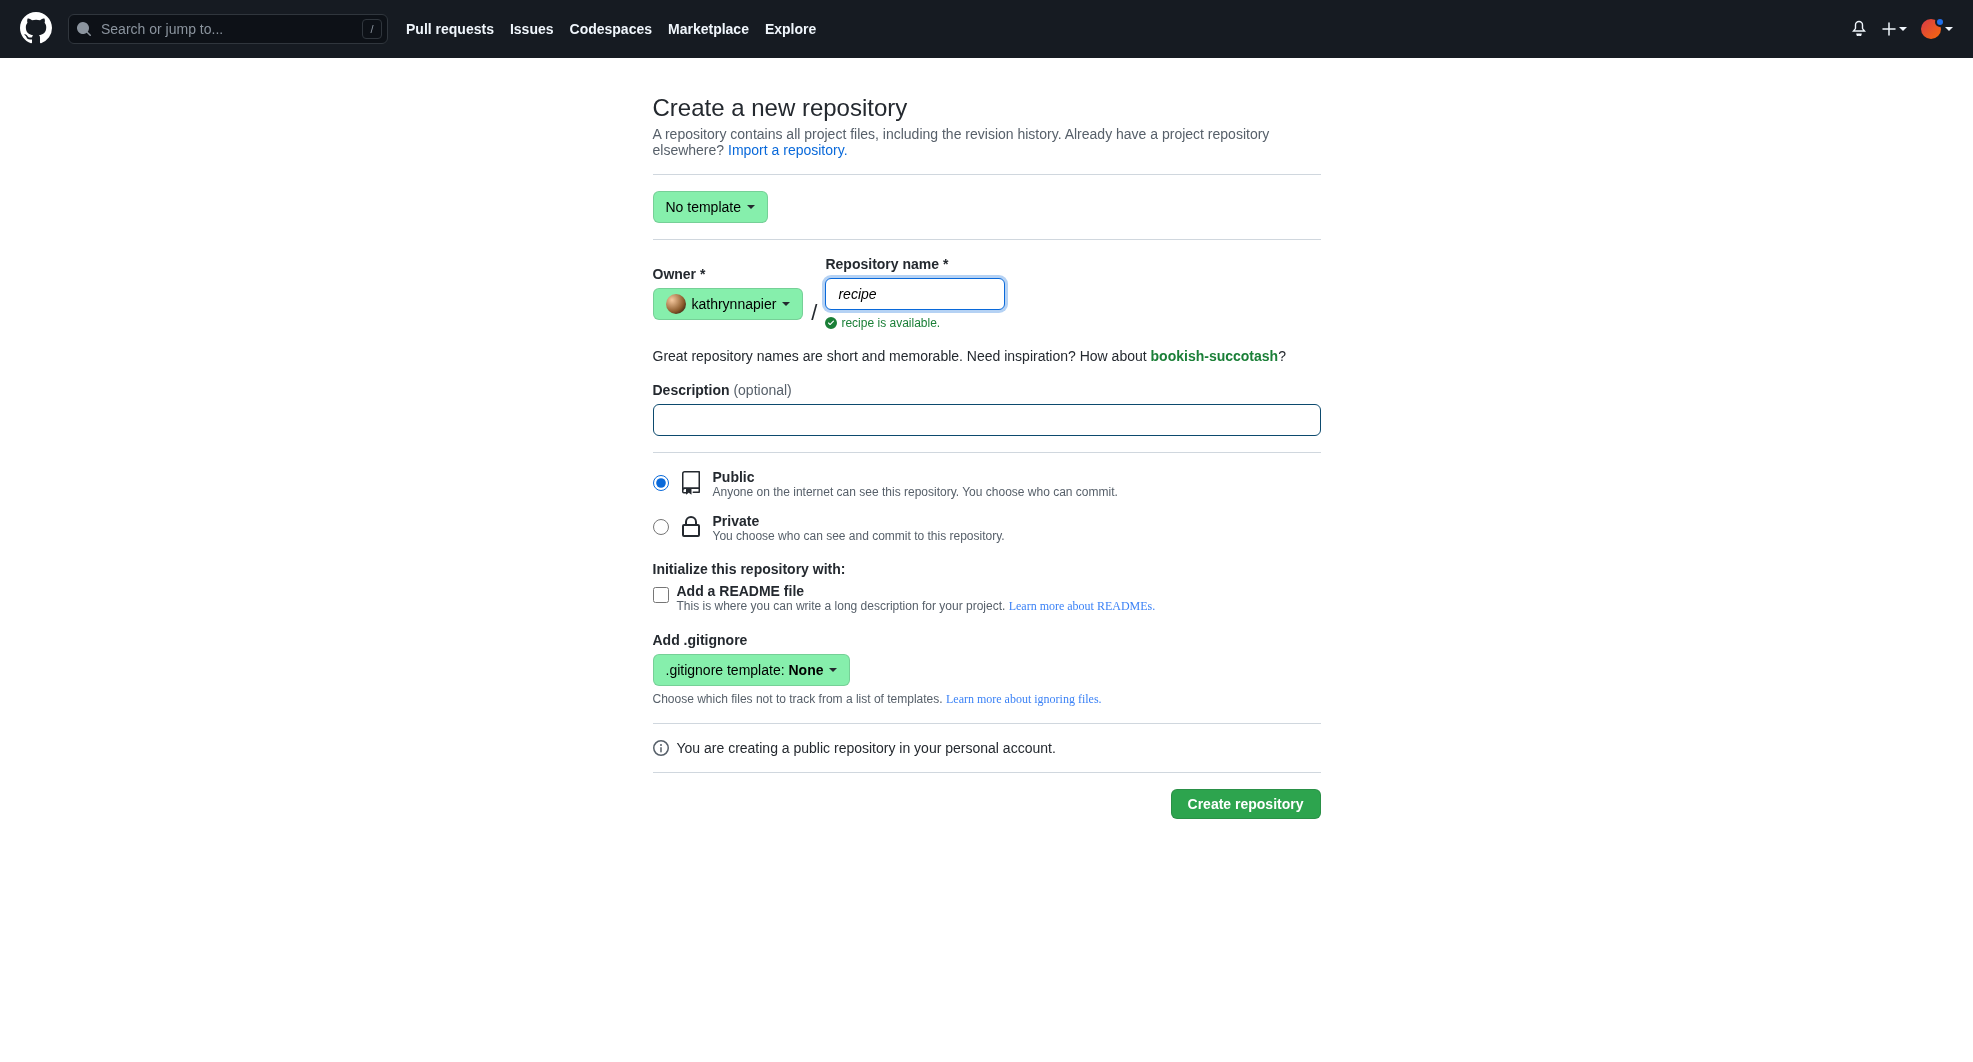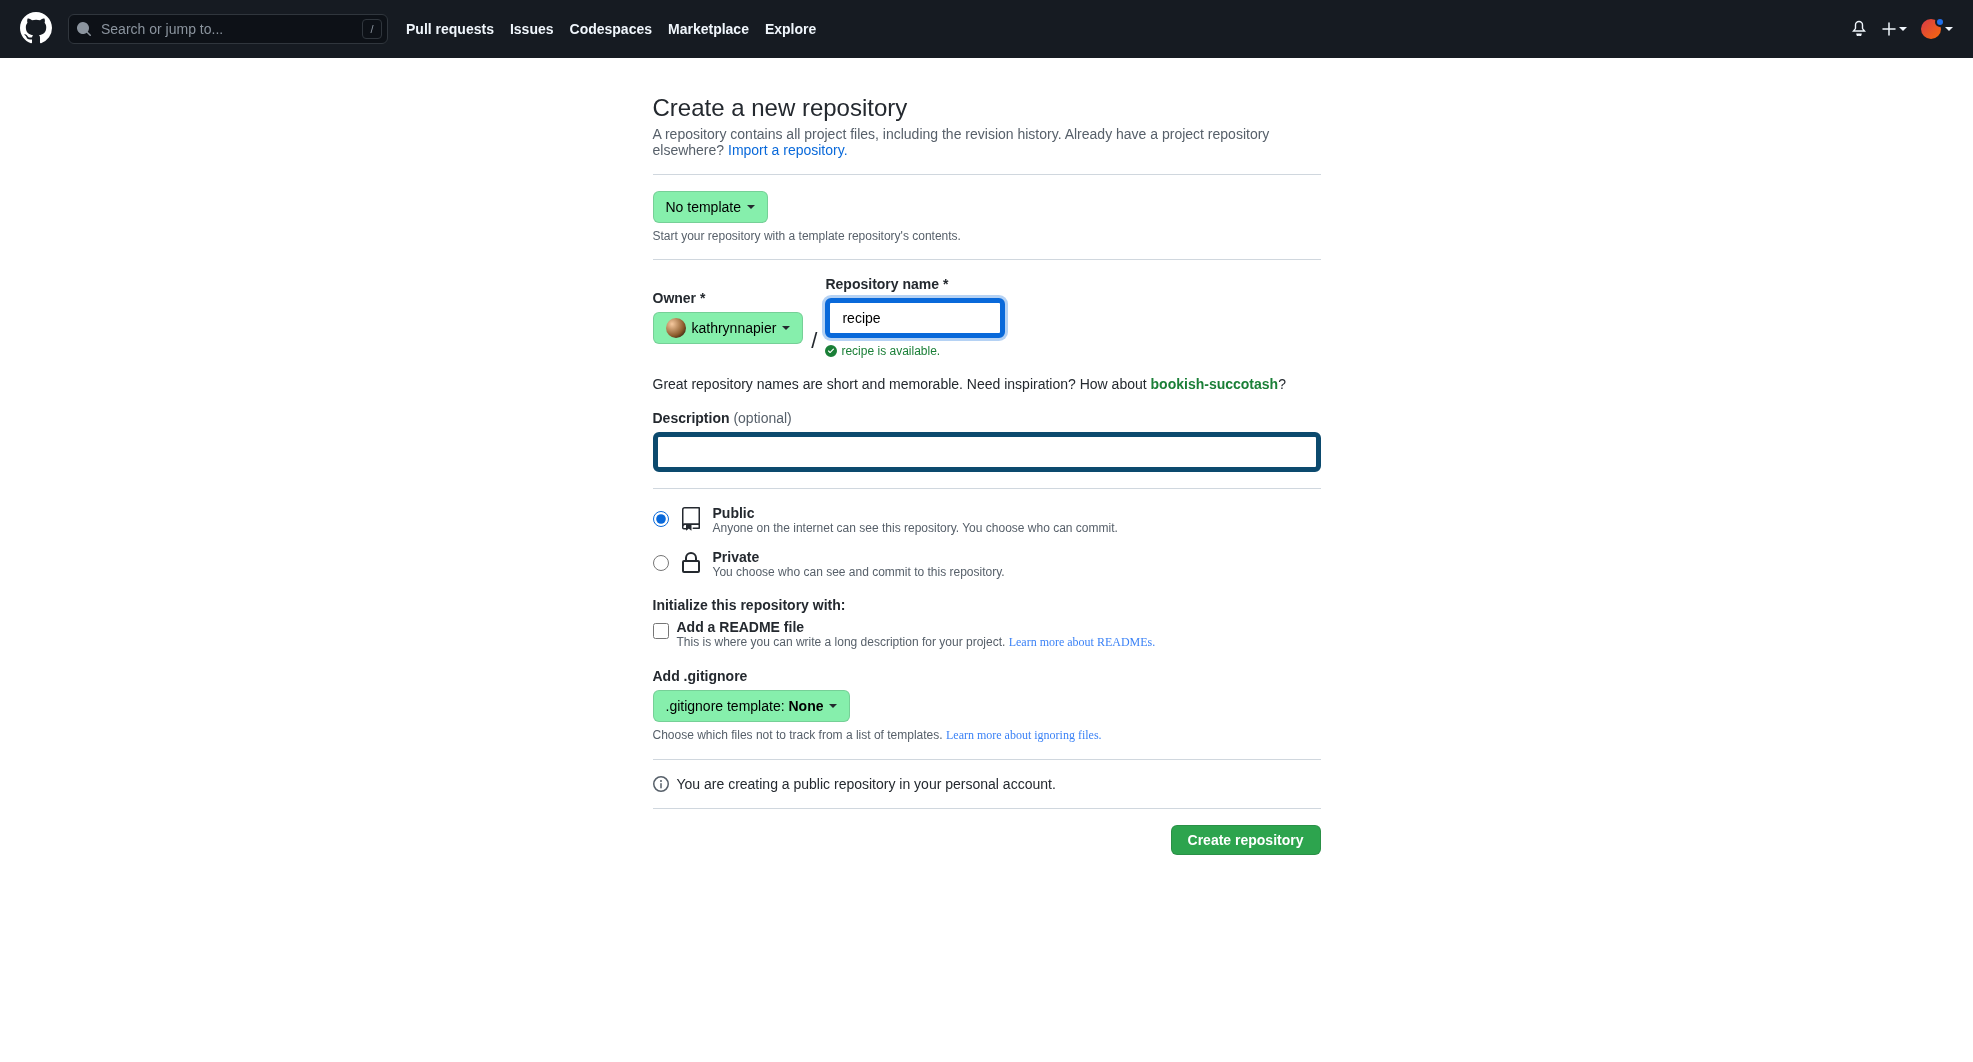--- a/index.html
+++ b/index.html
@@ -29,21 +29,21 @@
 hr.rule { border: none; border-top: 1px solid #d0d7de; margin: 16px 0; }
 
 .label { font-weight: 600; font-size: 14px; display:block; margin-bottom: 6px; }
 .btn { display: inline-flex; align-items: center; gap: 6px; background: #86efac; border: 1px solid rgba(27,31,36,.15); border-radius: 6px; padding: 5px 12px; font-size: 14px; line-height: 20px; cursor: pointer; }
 .caret { display:inline-block; width:0; height:0; border-left:4px solid transparent; border-right:4px solid transparent; border-top:4px solid #24292f; }
 .note { color: #57606a; font-size: 12px; margin-top: 6px; }
 
 .row-owner { display:flex; align-items:center; gap: 8px; }
 .owner-btn .mini-avatar { width:20px; height:20px; border-radius:50%; background: radial-gradient(circle at 30% 30%, #f6c99f 0%, #8b5a2b 60%, #000 100%); }
 .owner-sep { font-size: 22px; color:#24292f; }
-.text-input { border:5px solid #0c4a6e; border-radius:6px; padding:5px 12px; font-size:14px; line-height:20px; background:#fff; width:180px; }
+.text-input { border:1px solid #0c4a6e; border-radius:6px; padding:5px 12px; font-size:14px; line-height:20px; background:#fff; width:180px;font-style:italic; }
 .text-input.focused { border-color:#0969da; outline:none; box-shadow:0 0 0 3px rgba(9,105,218,.3); }
 .full-input { width:100%; }
 
 .avail { margin-top:6px; margin-left: 0; font-size:12px; color:#1a7f37; display:flex; align-items:center; gap:4px; }
 .avail svg { fill:#1a7f37; }
 
 .inspire { font-size:14px; margin-top:18px; color:#24292f; }
 .inspire .sugg { color:#1a7f37; font-weight:600; }
 
 .radio-row { display:flex; align-items:flex-start; gap: 10px; margin-bottom: 14px; }
@@ -115,21 +115,20 @@
   <p class="subhead">
     <span>A repository contains all project files, including the revision history. Already have a project repository elsewhere? </span><a href="#">Import a repository.</a>
   </p>
   <hr class="rule">
 
   
   <button class="btn">
     <span>No template</span>
     <span class="caret"></span>
   </button>
-  <p class="note">Start your repository with a template repository's contents.</p>
   <hr class="rule">
 
   
   <div class="row-owner">
     <div class="owner-col">
       <label class="label">Owner *</label>
       <button class="btn owner-btn">
         <span class="mini-avatar"></span>
         <span>kathrynnapier</span>
         <span class="caret"></span>

